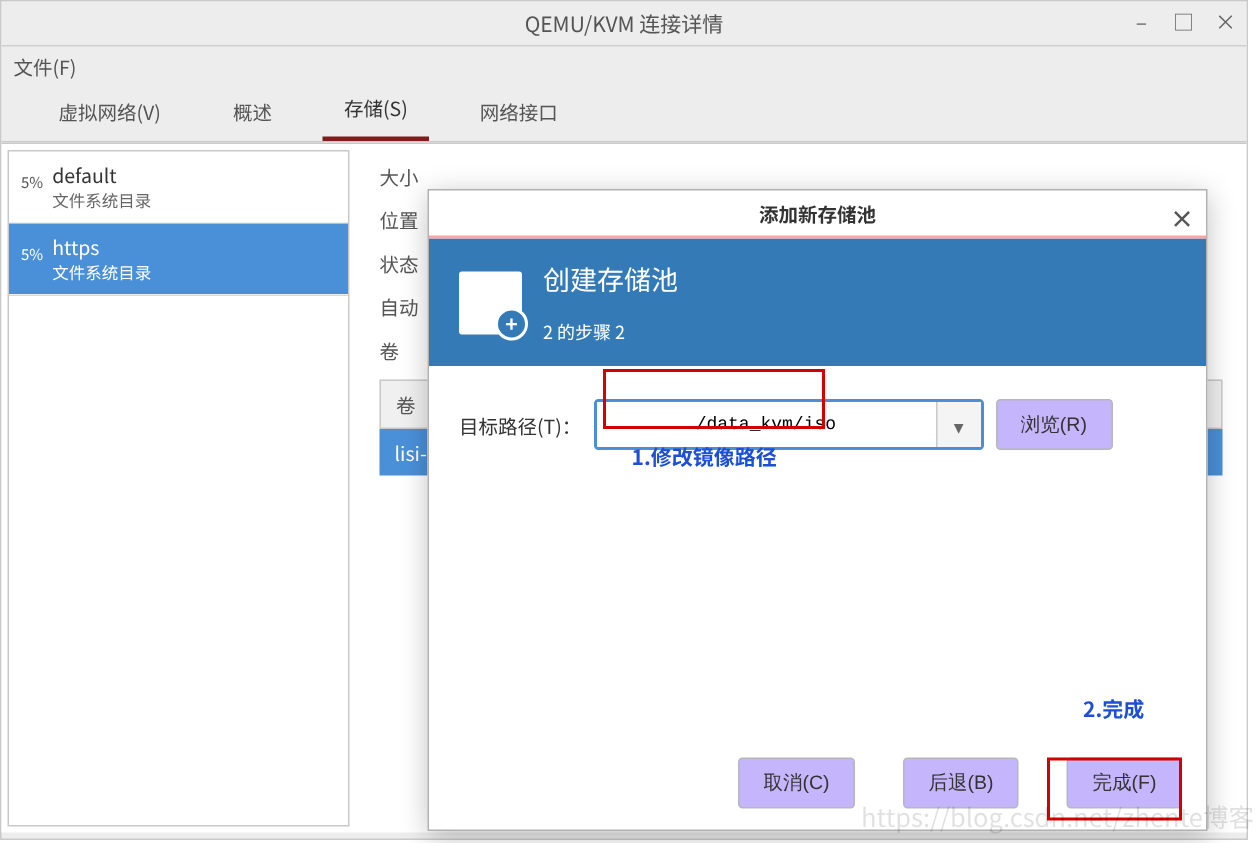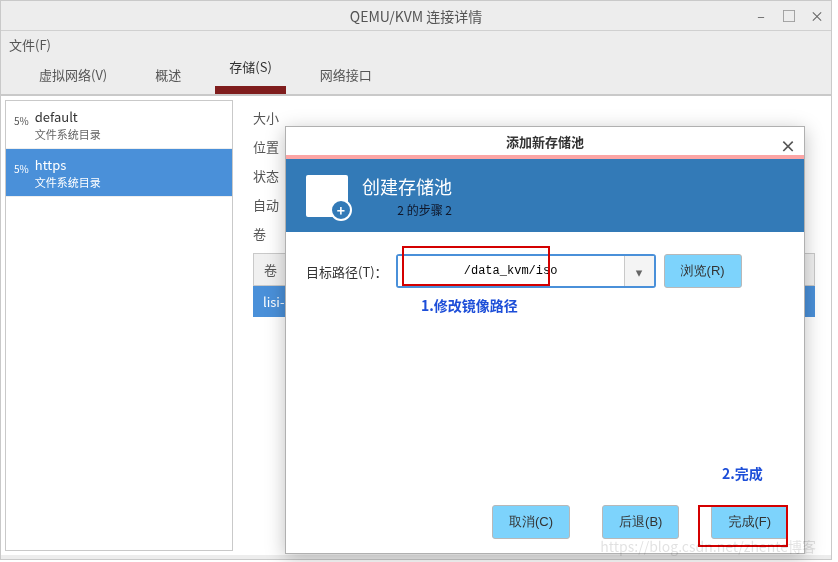--- a/index.html
+++ b/index.html
@@ -9,62 +9,62 @@
     .main-window { position: absolute; left: 0; top: 0; width: 832px; height: 560px; background: #ededed; border: 1px solid #c9c9c9; }
     .titlebar { height: 30px; display: flex; align-items: center; background: #ededed; border-bottom: 1px solid #d0d0d0; position: relative; }
     .titlebar-title { flex: 1; text-align: center; color: #555; font-size: 14px; }
     .titlebar-buttons { position: absolute; right: 4px; top: 4px; display: flex; gap: 8px; color: #666; font-size: 14px; }
     .tb-btn { width: 20px; height: 20px; display: flex; align-items: center; justify-content: center; cursor: pointer; }
     
     .menubar { height: 26px; padding: 4px 8px; color: #555; background: #ededed; }
     
     .tabs { display: flex; border-bottom: 1px solid #c9c9c9; background: #ededed; padding-left: 24px; gap: 20px; height: 38px; align-items: flex-end; }
     .tab { padding: 8px 14px 10px; color: #555; cursor: pointer; }
-    .tab.active { border-bottom: 8px solid #7f1d1d; color: #333; }
+    .tab.active { border-bottom: 3px solid #7f1d1d; color: #333; }
     
     .content { display: flex; height: 460px; background: #fff; border-top: 1px solid #c9c9c9; }
     .pool-list { width: 228px; border: 1px solid #c9c9c9; margin: 4px; background: #fff; }
     .pool-item { padding: 6px 8px; border-bottom: 1px solid #eee; }
     .pool-item.selected { background: #4a90d9; color: #fff; }
     .pool-pct { font-size: 10px; float: left; margin-right: 6px; margin-top: 6px; color: #555; }
     .pool-item.selected .pool-pct { color: #fff; }
     .pool-name { font-size: 13px; }
     .pool-sub { font-size: 11px; }
     .pool-item:not(.selected) .pool-sub { color: #666; }
     
     .detail { flex: 1; padding: 12px 16px; color: #555; }
     .detail-row { margin-bottom: 10px; }
     
     .vol-header { border: 1px solid #c9c9c9; background: #f0f0f0; padding: 6px 10px; margin-top: 8px; }
     .vol-row { background: #4a90d9; color: #fff; padding: 6px 10px; }
     
     
     .dialog { position: absolute; left: 285px; top: 126px; width: 520px; height: 428px; background: #fff; border: 1px solid #b0b0b0; box-shadow: 0 4px 18px rgba(0,0,0,0.25); }
-    .dialog-title { height: 32px; display: flex; align-items: center; justify-content: center; position: relative; border-bottom: 4px solid #fca5a5; font-weight: bold; color: #333; }
+    .dialog-title { height: 32px; display: flex; align-items: center; justify-content: center; position: relative; border-bottom: 2px solid #fca5a5; font-weight: bold; color: #333; }
     .dialog-close { position: absolute; right: 8px; top: 6px; font-size: 16px; cursor: pointer; color: #555; }
     .dialog-header { background: #337ab7; color: #fff; padding: 14px 20px; display: flex; align-items: center; gap: 14px; }
     .dialog-icon { width: 42px; height: 42px; background: #fff; border-radius: 2px; position: relative; }
     .dialog-icon::after { content: "+"; position: absolute; right: -4px; bottom: -4px; width: 18px; height: 18px; background: #337ab7; color: #fff; border-radius: 50%; display: flex; align-items: center; justify-content: center; font-size: 14px; font-weight: bold; border: 2px solid #fff; }
     .dialog-htitle { font-size: 18px; }
-    .dialog-hsub { font-size: 12px; color: #0f172a; margin-top: 2px; text-align: right; }
+    .dialog-hsub { font-size: 12px; color: #ffffff; margin-top: 14px; }
     
     .dialog-body { padding: 22px 20px; }
     .form-row { display: flex; align-items: center; gap: 8px; }
     .form-label { white-space: nowrap; color: #333; }
     .combo { display: flex; border: 2px solid #4a90d9; border-radius: 3px; height: 34px; flex: 1; max-width: 260px; }
     .combo input { flex: 1; border: none; outline: none; padding: 0 8px; font-size: 12px; font-family: Liberation Mono, monospace; text-align: center; }
     .combo-btn { width: 30px; border-left: 1px solid #c9c9c9; display: flex; align-items: center; justify-content: center; background: #f4f4f4; cursor: pointer; color: #666; }
-    .btn { height: 34px; padding: 0 16px; background: #7dd3fc; border: 1px solid #b8b8b8; border-radius: 3px; cursor: pointer; font-size: 13px; color: #333; display: inline-flex; align-items: center; }
+    .btn { height: 34px; padding: 0 16px; background: #c4b5fd; border: 1px solid #b8b8b8; border-radius: 3px; cursor: pointer; font-size: 13px; color: #333; display: inline-flex; align-items: center; }
     
     .annot-red1 { position: absolute; border: 2px solid #d40000; pointer-events: none; }
     .annot-text { position: absolute; color: #1d4ed8; font-weight: bold; font-size: 14px; pointer-events: none; }
     
     .dialog-footer { position: absolute; bottom: 14px; right: 16px; display: flex; gap: 32px; }
     
-    .watermark { position: absolute; right: 22px; bottom: 6px; color: rgba(0,0,0,0.12); font-size: 14px; pointer-events: none; }
+    .watermark { position: absolute; right: 2px; bottom: 6px; color: rgba(0,0,0,0.12); font-size: 17px; pointer-events: none; }
   </style>
 </head>
 <body>
 
 <div class="main-window">
   <div class="titlebar">
     <div class="titlebar-title">QEMU/KVM 连接详情</div>
     <div class="titlebar-buttons">
       <div class="tb-btn">–</div>
       <div class="tb-btn">□</div>

